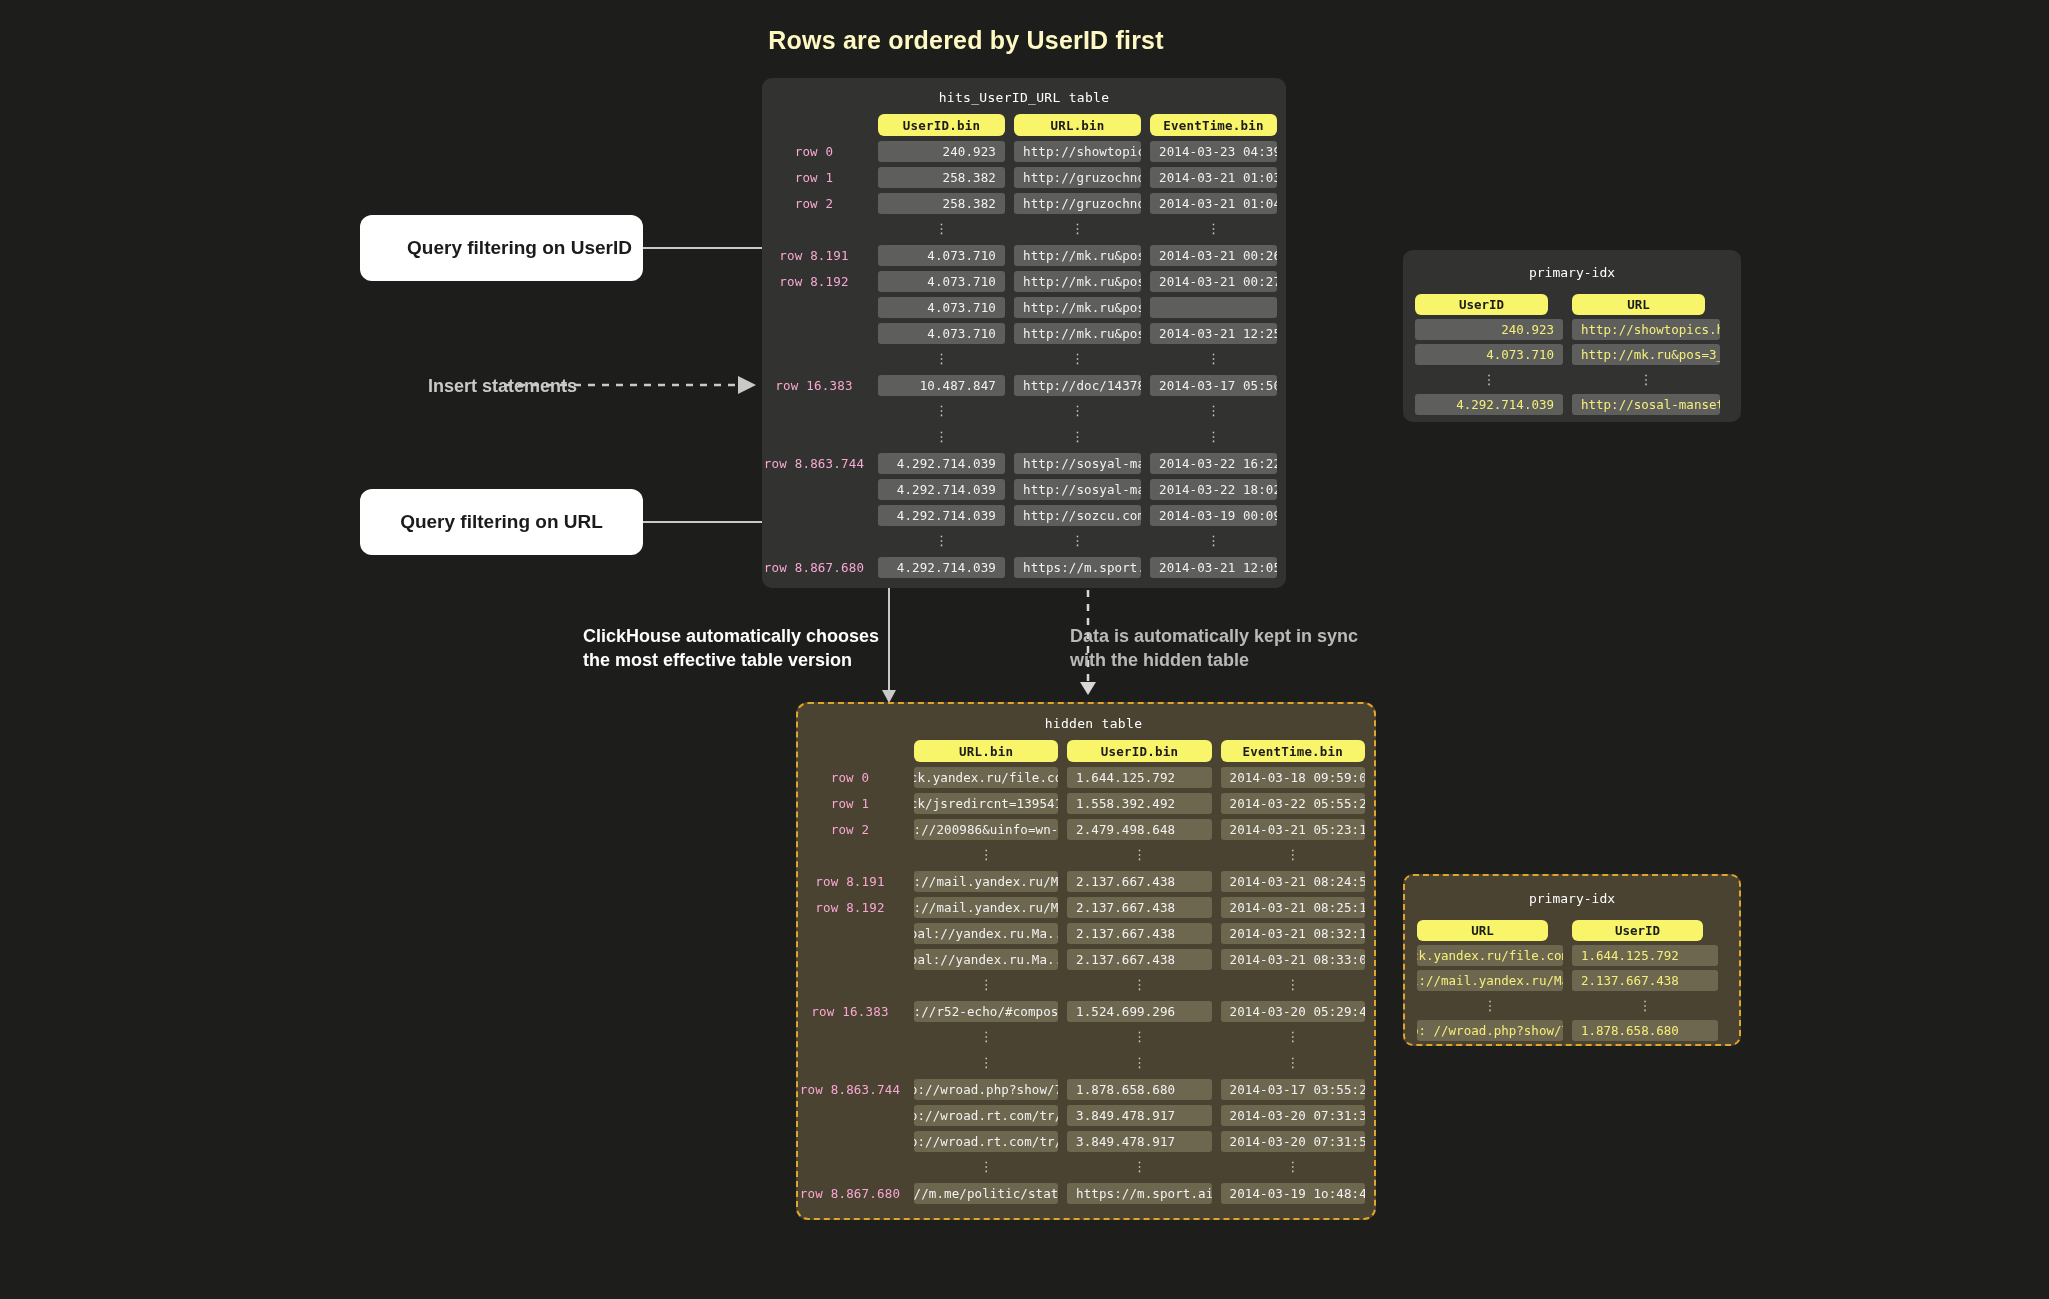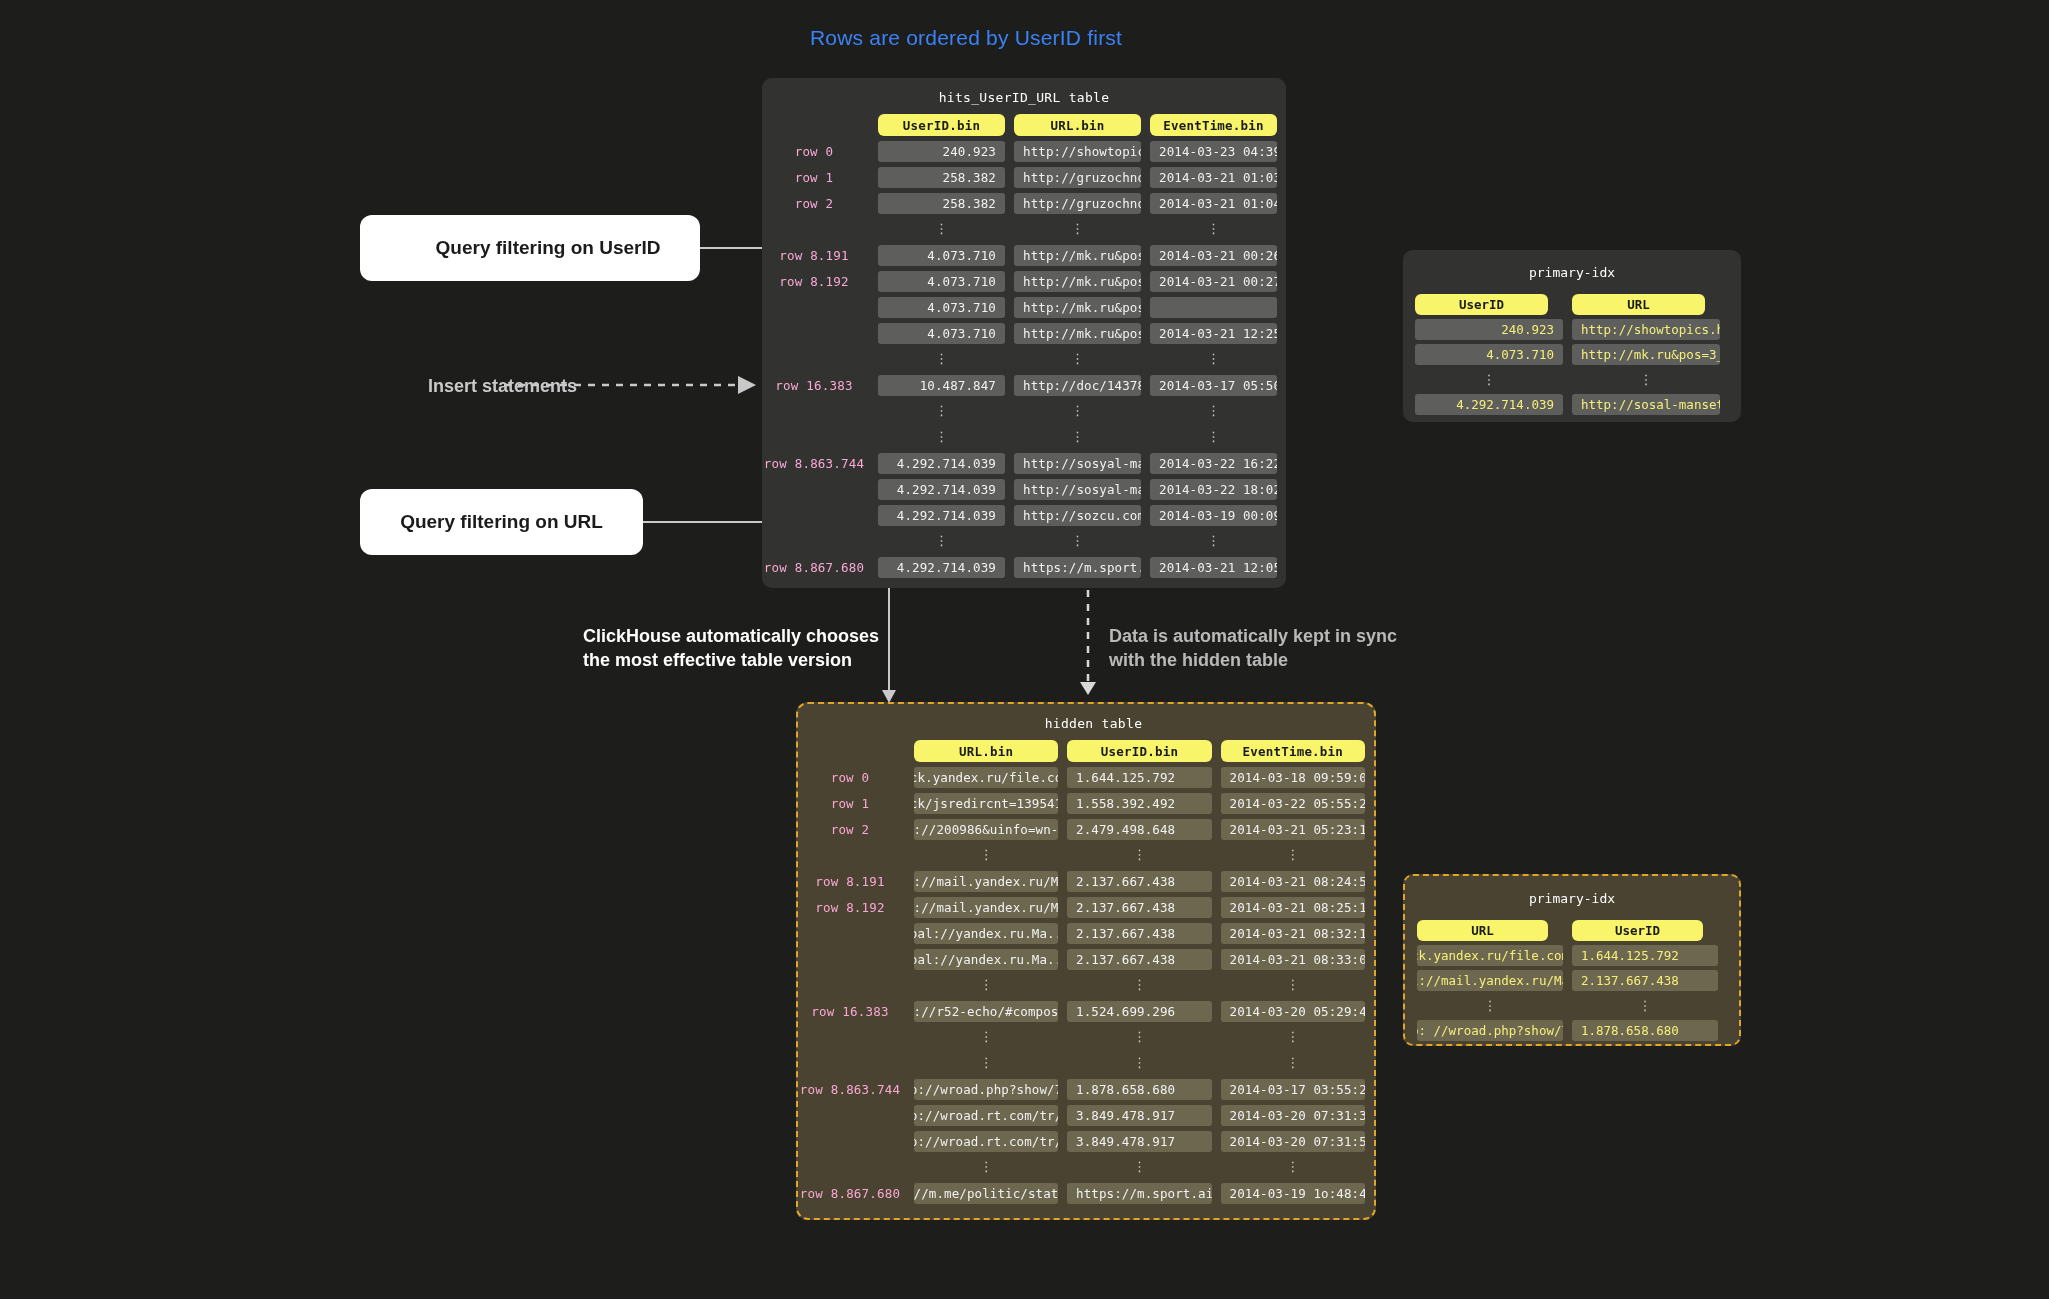--- a/index.html
+++ b/index.html
@@ -6,23 +6,23 @@
   html, body {
     width: 2049px; height: 1299px;
     background: #1d1e1b;
     font-family: "Liberation Sans", sans-serif;
     overflow: hidden;
   }
   #stage { position: relative; width: 2049px; height: 1299px; }
 
   .caption {
     position: absolute;
-    color: #3b82f6;
-    font-size: 21px;
-    font-weight: normal;
+    color: #fef9c3;
+    font-size: 25px;
+    font-weight: bold;
     letter-spacing: .2px;
     white-space: nowrap;
   }
 
   
   .panel { position: absolute; border-radius: 10px; }
   .panel.dark  { background: #323330; }
   .panel.hidden-tbl {
     background: #4b4331;
     border: 2px dashed #e0a62a;
@@ -143,34 +143,34 @@
     <line x1="504" y1="385" x2="738" y2="385" stroke="#c9c9c9" stroke-width="2.5" stroke-dasharray="7 7"></line>
     <polygon points="738,376 756,385 738,394" fill="#c9c9c9"></polygon>
 
     <path d="M 643 522 L 889 522 L 889 690" stroke="#c9c9c9" stroke-width="2" fill="none"></path>
     <polygon points="882,690 896,690 889,703" fill="#c9c9c9"></polygon>
 
     <line x1="1088" y1="590" x2="1088" y2="682" stroke="#d8d8d8" stroke-width="2.5" stroke-dasharray="7 7"></line>
     <polygon points="1080,682 1096,682 1088,695" fill="#d8d8d8"></polygon>
   </svg>
 
-  <div class="pill" style="left:360px; top:215px; width:340px; height:66px;padding-left:36px;">
+  <div class="pill" style="left:360px; top:215px; width:283px; height:66px;padding-left:36px;">
     <span>Query filtering on UserID</span>
   </div>
 
   <div class="pill" style="left:360px; top:489px; width:283px; height:66px;">
     <span>Query filtering on URL</span>
   </div>
 
   <div class="note white" style="left:428px; top:374px; color:#c9c9c9;">Insert statements</div>
 
   <div class="note white" style="left:583px; top:624px;">ClickHouse automatically chooses
 the most effective table version</div>
 
-  <div class="note grey" style="left:1109px; top:624px;">Data is automatically kept in sync
+  <div class="note grey" style="left:1070px; top:624px;">Data is automatically kept in sync
 with the hidden table</div>
 
   <div class="panel dark" style="left:762px; top:78px; width:524px; height:510px;">
     <div class="panel-title">hits_UserID_URL table</div>
     <div class="grid">
       <div class="trow">
         <div class="rowlabel"></div>
         <div class="hcell c1">UserID.bin</div>
         <div class="hcell c2">URL.bin</div>
         <div class="hcell c3">EventTime.bin</div>

